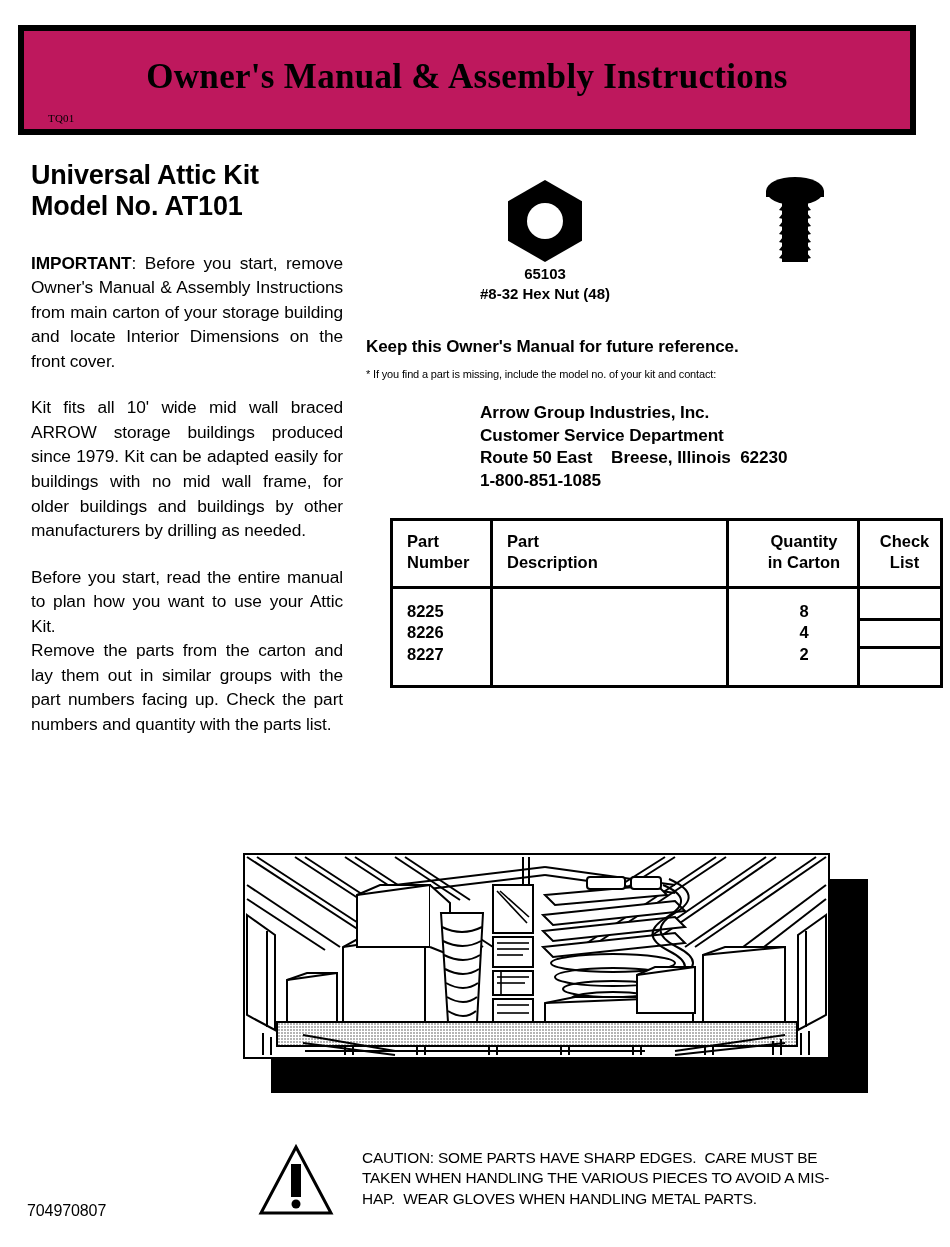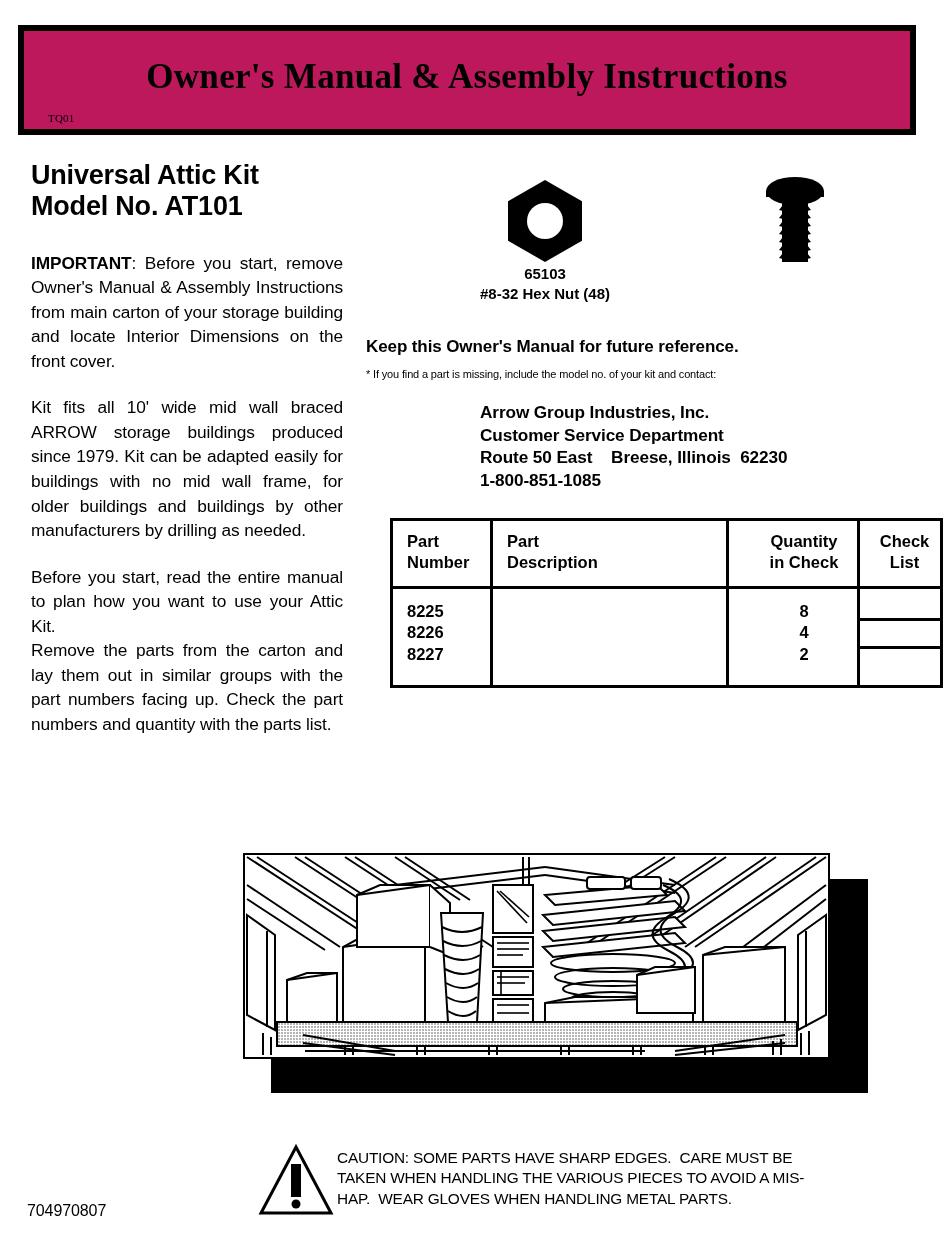--- a/index.html
+++ b/index.html
@@ -239,21 +239,21 @@
   .caution {
     position: absolute;
     left: 258px;
     top: 1144px;
     width: 640px;
     height: 92px;
   }
   .caution-tri { position: absolute; left: 0; top: 0; }
   .caution-text {
     position: absolute;
-    left: 79px;
+    left: 104px;
     top: 4px;
     width: 548px;
     font-size: 15.4px;
     line-height: 1.33;
     letter-spacing: -0.2px;
   }
   .caution-text span { display: block; white-space: pre; }
 
   .footer-code {
     position: absolute;
@@ -349,21 +349,21 @@
   <div class="pt-cell pt-h-pn">
     <span>Part</span>
     <span>Number</span>
   </div>
   <div class="pt-cell pt-h-pd">
     <span>Part</span>
     <span>Description</span>
   </div>
   <div class="pt-cell pt-h-qty">
     <span>Quantity</span>
-    <span>in Check</span>
+    <span>in Carton</span>
   </div>
   <div class="pt-cell pt-h-chk">
     <span>Check</span>
     <span>List</span>
   </div>
 
   <div class="pt-cell pt-b-pn">
     <span>8225</span>
     <span>8226</span>
     <span>8227</span>

